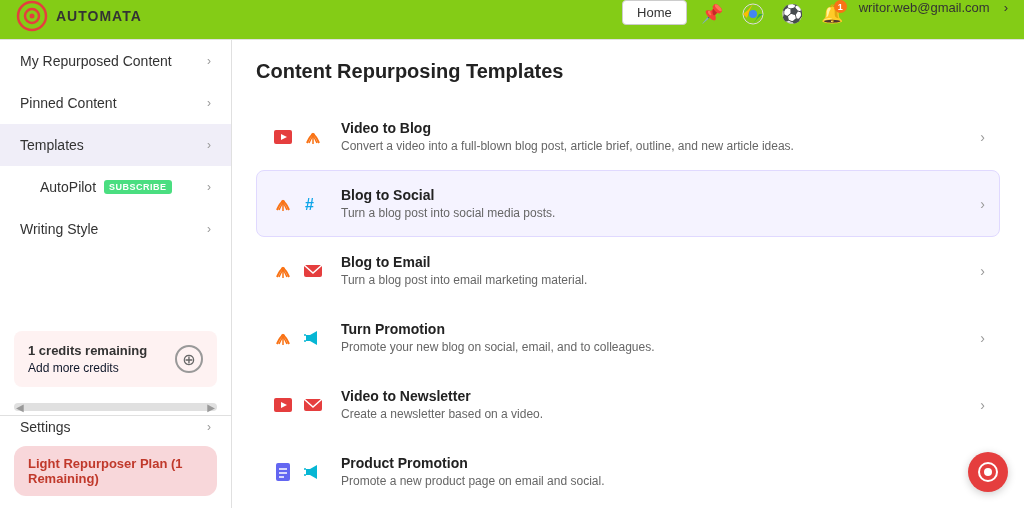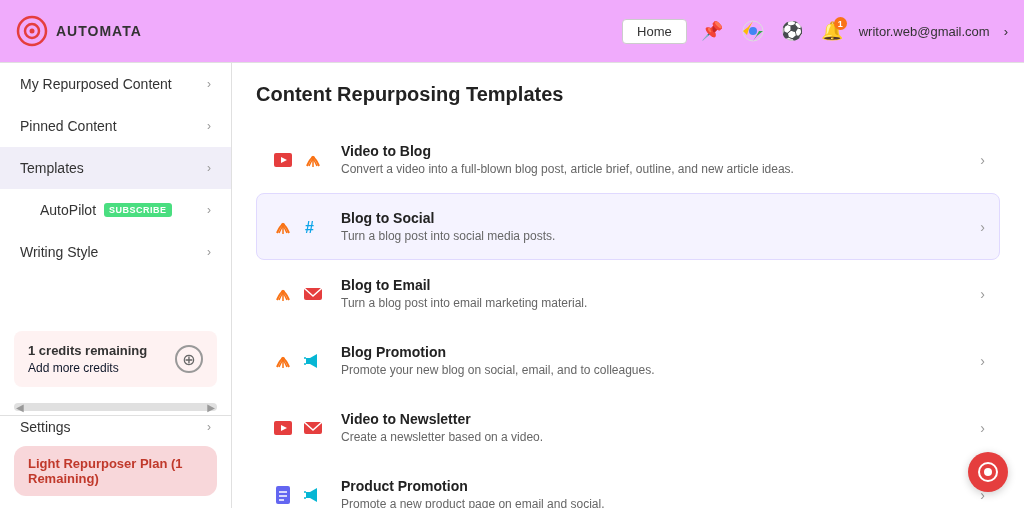--- a/index.html
+++ b/index.html
@@ -1,24 +1,24 @@
 <!DOCTYPE html>
 <html><head>
   <meta charset="utf-8">
   <style>
     * { box-sizing: border-box; margin: 0; padding: 0; }
     body { font-family: -apple-system, BlinkMacSystemFont, 'Segoe UI', sans-serif; background: #f5f5f5; width: 1024px; height: 508px; overflow: hidden; display: flex; flex-direction: column; }
 
     
     .header {
-      height: 63px;
-      background: #f0abfc;
+      height: 40px;
+      background: #84cc16;
       border-bottom: 1px solid #e0e0e0;
       display: flex;
-      align-items: center;
+      align-items: flex-start;
       padding: 0 16px;
       gap: 12px;
       flex-shrink: 0;
     }
     .header-logo {
       display: flex;
       align-items: center;
       gap: 8px;
     }
     .logo-icon {
@@ -477,21 +477,21 @@
             </span>
             <span class="tpl-icon">
               <svg width="22" height="22" viewBox="0 0 22 22">
                 <polygon points="4,8 4,14 8,14 15,18 15,4 8,8" fill="#06b6d4"></polygon>
                 <line x1="4" y1="8" x2="2" y2="8" stroke="#06b6d4" stroke-width="1.5"></line>
                 <line x1="4" y1="14" x2="2" y2="14" stroke="#06b6d4" stroke-width="1.5"></line>
               </svg>
             </span>
           </div>
       <div class="template-info">
-        <div class="template-name">Blog Promotion</div>
+        <div class="template-name">Turn Promotion</div>
         <div class="template-desc">Promote your new blog on social, email, and to colleagues.</div>
       </div>
       <span class="template-chevron">›</span>
     </div>
         <div class="template-item">
       <div class="template-icons">
             <span class="tpl-icon">
               <svg width="22" height="22" viewBox="0 0 22 22">
                 <rect x="2" y="4" width="18" height="14" rx="2" fill="#e53e3e"></rect>
                 <polygon points="9,8 15,11 9,14" fill="white"></polygon>

